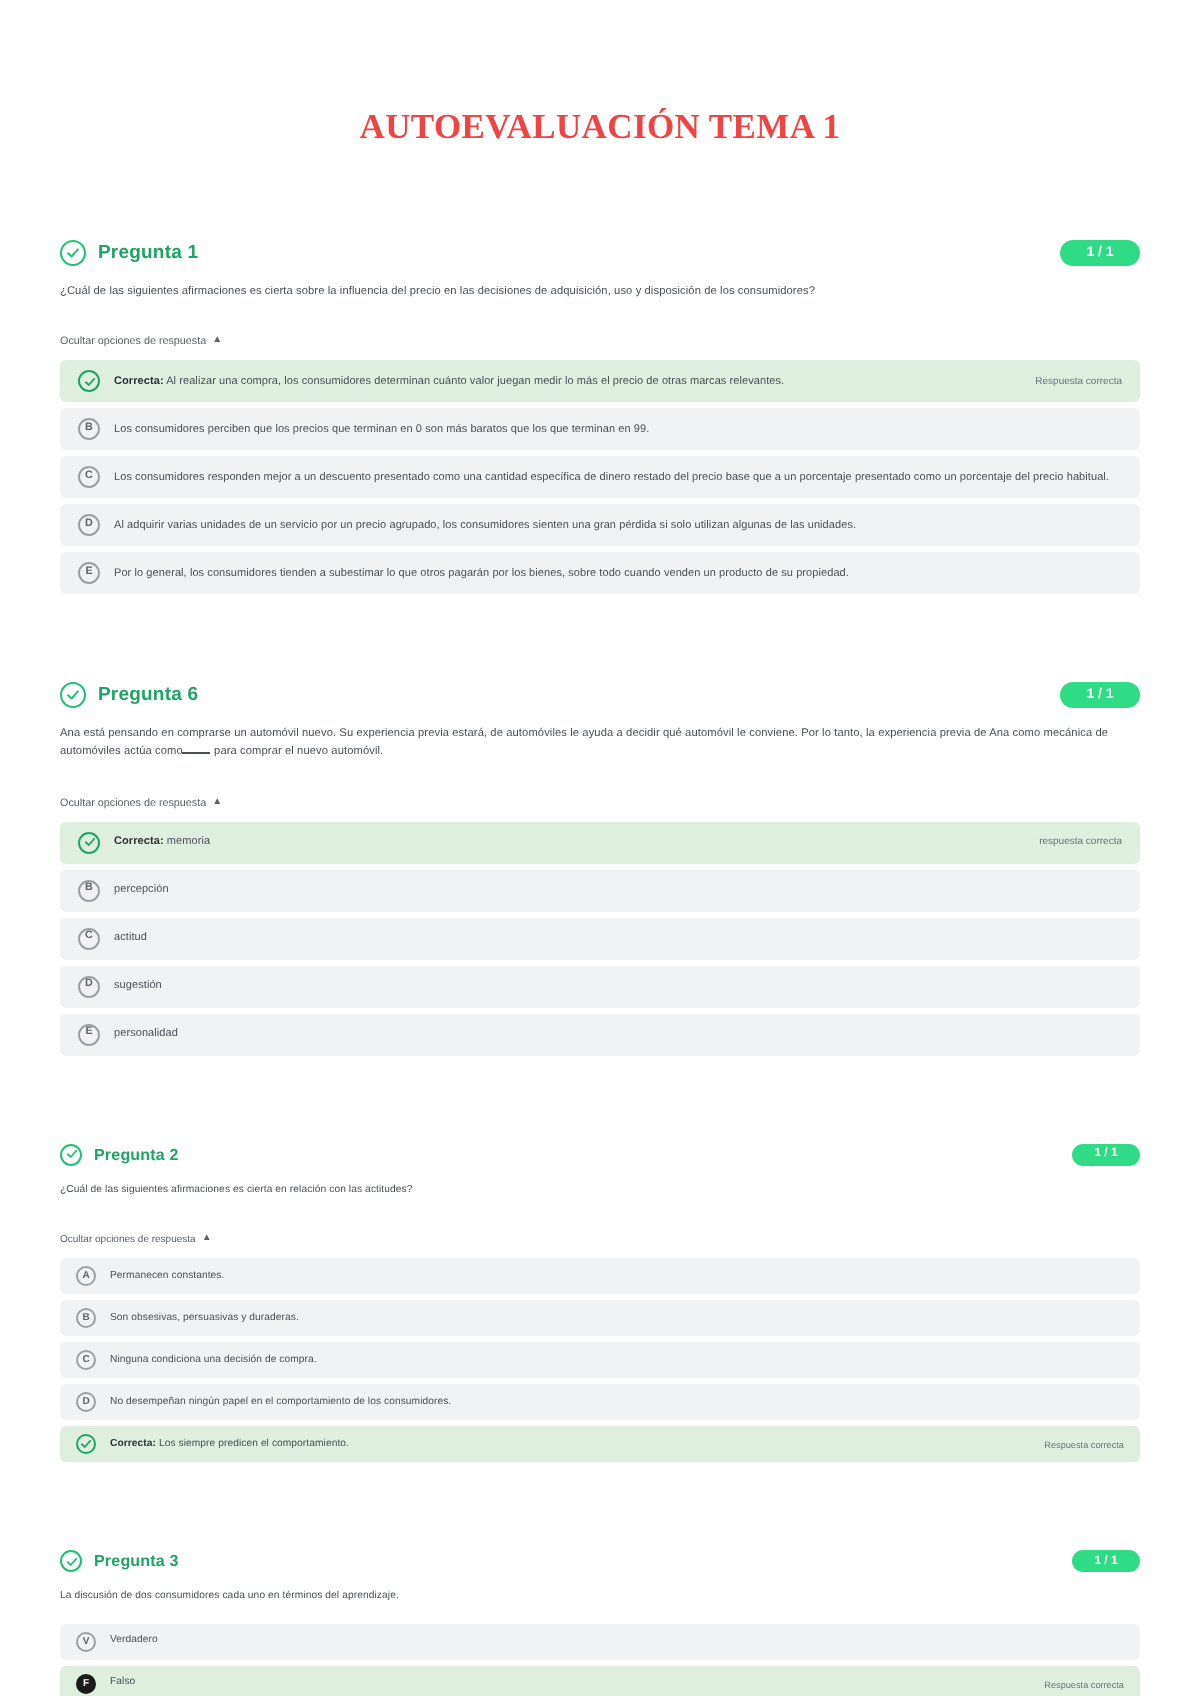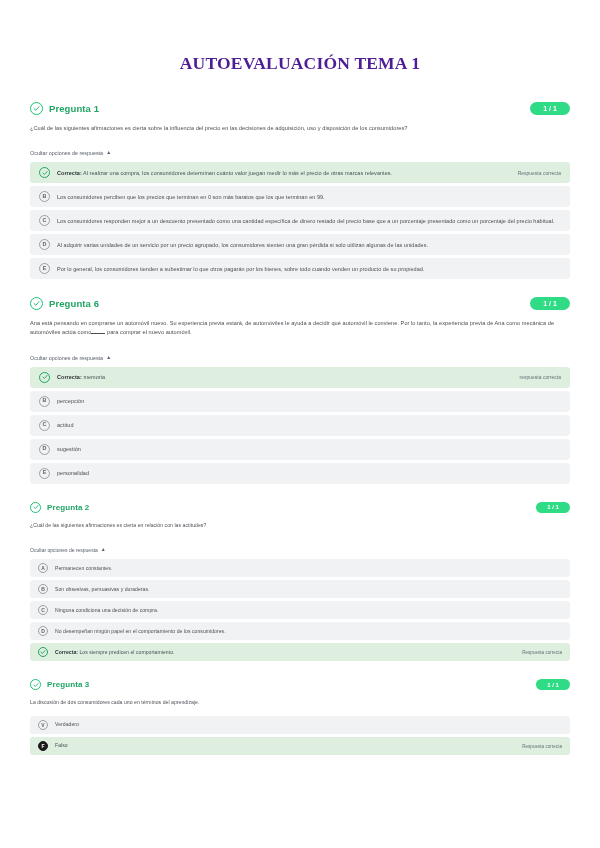--- a/index.html
+++ b/index.html
@@ -27,27 +27,28 @@
   .doc-title {
     text-align: center;
     padding-top: 52px;
     margin-bottom: 26px;
   }
   .doc-title .line {
     font-family: "Liberation Serif", serif;
     font-weight: bold;
     font-size: 17.5px;
     letter-spacing: 0.2px;
-    color: #4c1d95;
+    color: #ef4444;
     line-height: 1.35;
   }
 
   
   .question {
     margin-bottom: 18px;
+    margin-top: 44px;
   }
   .q-header {
     display: flex;
     align-items: center;
     justify-content: space-between;
     margin-bottom: 9px;
   }
   .q-header-left {
     display: flex;
     align-items: center;

